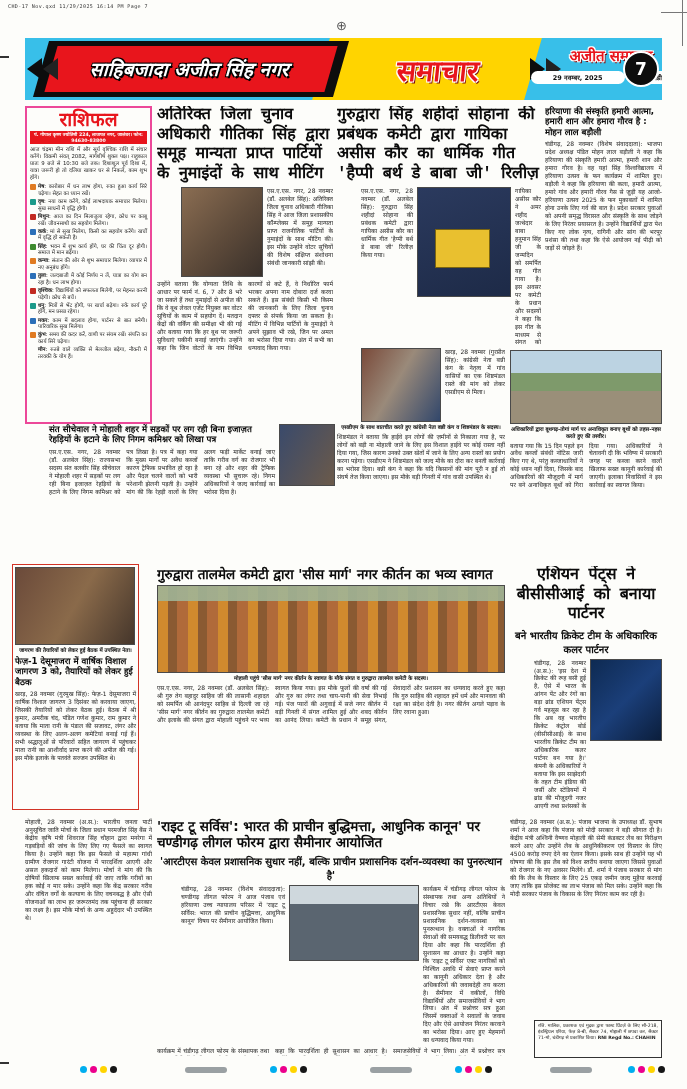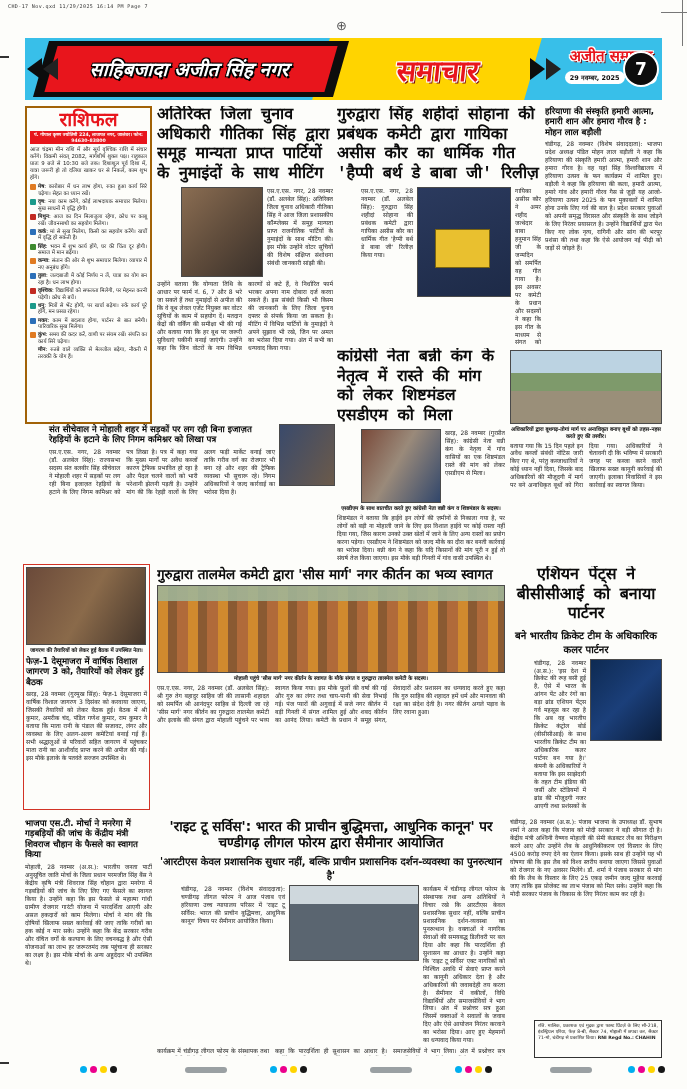--- a/index.html
+++ b/index.html
@@ -23,21 +23,21 @@
   .mh-samachar{position:absolute;left:318px;top:12px;width:190px;text-align:center;font-size:29px;font-weight:bold;
           color:#e8151c;transform:skewX(-6deg);
           text-shadow:1px 1px 0 #fff,-1px -1px 0 #fff,1px -1px 0 #fff,-1px 1px 0 #fff,2px 2px 0 #7a0c0c;}
   .tri{width:0;height:0;border-top:11px solid transparent;border-bottom:11px solid transparent;position:absolute;top:20px;}
   .tri-l{border-right:15px solid #0d0d0d;}
   .tri-r{border-left:15px solid #0d0d0d;}
   .mh-right{position:absolute;left:540px;top:0;width:92px;height:62px;text-align:center;}
   .brand{margin-top:7px;font-size:15px;font-weight:bold;color:#e8151c;white-space:nowrap;
          text-shadow:1px 1px 0 #fff,-1px -1px 0 #fff,1px -1px 0 #fff,-1px 1px 0 #fff,2px 2px 0 #7a0c0c;}
   .pillrow{margin-top:6px;display:flex;justify-content:center;align-items:center;gap:3px;}
-  .pill{background:#fff;border-radius:8px;font-size:6.5px;font-weight:bold;color:#111;padding:2px 5px;white-space:nowrap;}
+  .pill{background:#fff;border-radius:8px;font-size:6.5px;font-weight:bold;color:#111;padding:2px 22px;white-space:nowrap;}
   .dot-m{width:6px;height:6px;border-radius:50%;background:#ec008c;}
   .pg-circle{position:absolute;right:3px;top:13px;width:32px;height:32px;border-radius:50%;background:#0d0d0d;
          border:2px solid #fff;color:#fff;font-size:17px;font-weight:bold;display:flex;align-items:center;justify-content:center;}
   
   .art{position:absolute;overflow:hidden;}
   .hl{font-weight:bold;color:#0b0b0b;margin:0 0 3px;line-height:1.22;}
   .hl-xl{font-size:13.5px;}
   .hl-md{font-size:16px;font-family:Liberation Mono, monospace;}
   .hl-sm{font-size:8.6px;}
   .sub{font-size:10px;font-weight:bold;text-align:center;color:#101010;margin:1px 0 3px;}
@@ -52,21 +52,21 @@
   .poster-shape{position:absolute;left:18%;top:38%;width:58%;height:34%;background:#e9c02f;border:1px solid #7a6410;}
   .ph-sdm{background:linear-gradient(120deg,#7a4a3a,#9a8a7a 45%,#32476b);}
   .ph-demo{background:linear-gradient(#bcd3e2 0 30%,#7e9a6b 30% 55%,#9a8f79 55% 100%);}
   .ph-kirtan{background:linear-gradient(rgba(160,180,150,.9) 0 18%,rgba(0,0,0,0) 18%),
      repeating-linear-gradient(90deg,#d08a2e 0 10px,#8a5a32 10px 19px,#b06a3a 19px 30px);}
   .ph-paints{background:linear-gradient(135deg,#0e2a52,#1b3f7a 50%,#0b1e3c);}
   .ph-seminar{background:linear-gradient(#cfd8dd 0 24%,#5a6570 24% 100%);}
   .ph-jagran{background:linear-gradient(120deg,#6b4a3a,#8a6a4a 50%,#45362b);}
   .ph-desk{background:linear-gradient(120deg,#3a4a6b,#6b5a4a);}
   
-  .rashifal{position:absolute;left:25px;top:106px;width:127px;height:318px;border:2px solid #a16207;padding:2px 3px;box-sizing:border-box;overflow:hidden;}
+  .rashifal{position:absolute;left:25px;top:106px;width:127px;height:318px;border:2px solid #ec4899;padding:2px 3px;box-sizing:border-box;overflow:hidden;}
   .rf-title{text-align:center;color:#e8151c;font-size:19px;font-weight:bold;line-height:1.05;margin:0;}
   .rf-contact{background:#e8151c;color:#fff;font-size:4.7px;font-weight:bold;text-align:center;padding:1px 2px;margin:1px 0 2px;line-height:1.2;}
   .rf-intro{font-size:5.4px;line-height:1.3;text-align:justify;color:#222;margin:0 0 2px;}
   .rf-item{display:flex;gap:2px;font-size:5.3px;line-height:1.25;color:#222;margin-bottom:1.6px;text-align:justify;}
   .zicon{width:6px;height:6px;flex-shrink:0;margin-top:1px;border-radius:1px;}
   .rf-item:nth-of-type(1) .zicon{background:#2b6fb8;} .rf-item:nth-of-type(2) .zicon{background:#e07b22;}
   .rf-item:nth-of-type(3) .zicon{background:#1c9a8a;} .rf-item:nth-of-type(4) .zicon{background:#c22a22;}
   .rf-item:nth-of-type(5) .zicon{background:#2b6fb8;} .rf-item:nth-of-type(6) .zicon{background:#3e8a2e;}
   .rf-item:nth-of-type(7) .zicon{background:#e07b22;} .rf-item:nth-of-type(8) .zicon{background:#2b6fb8;}
   .rf-item:nth-of-type(9) .zicon{background:#c22a22;} .rf-item:nth-of-type(10) .zicon{background:#1c9a8a;}
@@ -189,21 +189,20 @@
     </div>
 
   </section>
 
   <section class="art" style="left:545px;top:106px;width:117px;height:240px;">
     <h2 class="hl hl-sm" style="text-align:left">हरियाणा की संस्कृति हमारी आत्मा, हमारी शान और हमारा गौरव है : मोहन लाल बड़ौली</h2>
     <p class="body" style="height:196px;">चंडीगढ़, 28 नवम्बर (विशेष संवाददाता): भाजपा प्रदेश अध्यक्ष पंडित मोहन लाल बड़ौली ने कहा कि हरियाणा की संस्कृति हमारी आत्मा, हमारी शान और हमारा गौरव है। वह यहां सिंह विश्वविद्यालय में हरियाणा उत्सव के फन कार्यक्रम में शामिल हुए। बड़ौली ने कहा कि हरियाणा की कला, हमारी आत्मा, हमारे गांव और हमारी गौरव गैस से जुड़ी यह आजो-हरियाणा उत्सव 2025 के फन मुकाबलों में शामिल होना उनके लिए गर्व की बात है। प्रदेश सरकार युवाओं को अपनी समृद्ध विरासत और संस्कृति के साथ जोड़ने के लिए निरंतर प्रयासरत है। उन्होंने विद्यार्थियों द्वारा पेश किए गए लोक नृत्य, रागिनी और सांग की भरपूर प्रशंसा की तथा कहा कि ऐसे आयोजन नई पीढ़ी को जड़ों से जोड़ते हैं।</p>
   </section>
 
   <section class="art" style="left:337px;top:348px;width:168px;height:214px;">
-    <h2 class="hl hl-md">कांग्रेसी नेता बन्नी कंग के नेतृत्व में रास्ते की मांग को लेकर शिष्टमंडल एसडीएम को मिला</h2>
     <div class="row">
       <div class="photo ph-sdm" style="width:78px;height:72px;"></div>
       <p class="body" style="flex:1">खरड़, 28 नवम्बर (गुरप्रीत सिंह): कांग्रेसी नेता बन्नी कंग के नेतृत्व में गांव वासियों का एक शिष्टमंडल रास्ते की मांग को लेकर एसडीएम से मिला।</p>
     </div>
     <p class="cap">एसडीएम के साथ बातचीत करते हुए कांग्रेसी नेता बन्नी कंग व शिष्टमंडल के सदस्य।</p>
     <p class="body" style="height:94px;">शिष्टमंडल ने बताया कि हाईवे इन लोगों की ज़मीनों से निकाला गया है, पर लोगों को बड़ी ना मोहाली जाने के लिए इस विशाल हाईवे पर कोई रास्ता नहीं दिया गया, जिस कारण उनको उक्त खेतों में जाने के लिए अन्य रास्तों का प्रयोग करना पड़ेगा। एसडीएम ने शिष्टमंडल को जल्द मौके का दौरा कर बनती कार्रवाई का भरोसा दिया। बन्नी कंग ने कहा कि यदि किसानों की मांग पूरी न हुई तो संघर्ष तेज किया जाएगा। इस मौके बड़ी गिनती में गांव वासी उपस्थित थे।</p>
   </section>
 
   <section class="art" style="left:510px;top:350px;width:152px;height:212px;">
     <div class="photo ph-demo" style="width:150px;height:72px;"></div>
@@ -214,21 +213,21 @@
   <section class="art" style="left:25px;top:424px;width:310px;height:136px;">
     <div class="row">
       <div style="flex:1">
         <h2 class="hl hl-sm">संत सीचेवाल ने मोहाली शहर में सड़कों पर लग रही बिना इजाज़त रेहड़ियों के हटाने के लिए निगम कमिश्नर को लिखा पत्र</h2>
         <p class="body cols3" style="height:92px;">एस.ए.एस. नगर, 28 नवम्बर (डॉ. अलबेल सिंह): राज्यसभा सदस्य संत बलबीर सिंह सीचेवाल ने मोहाली शहर में सड़कों पर लग रही बिना इजाज़त रेहड़ियों के हटाने के लिए निगम कमिश्नर को पत्र लिखा है। पत्र में कहा गया कि मुख्य मार्गों पर अवैध कब्जों कारण ट्रैफिक प्रभावित हो रहा है और पैदल चलने वालों को भारी परेशानी झेलनी पड़ती है। उन्होंने मांग की कि रेहड़ी वालों के लिए अलग फड़ी मार्केट बनाई जाए ताकि गरीब वर्ग का रोजगार भी बना रहे और शहर की ट्रैफिक व्यवस्था भी सुचारू रहे। निगम अधिकारियों ने जल्द कार्रवाई का भरोसा दिया है।</p>
       </div>
       <div class="photo ph-desk" style="width:54px;height:60px;"></div>
     </div>
   </section>
 
-  <section class="art" style="left:23px;top:564px;width:127px;height:246px;border:1.5px solid #d23325;padding:2px;box-sizing:border-box;">
+  <section class="art" style="left:12px;top:564px;width:127px;height:246px;border:1.5px solid #d23325;padding:2px;box-sizing:border-box;">
     <div class="photo ph-jagran" style="width:118px;height:76px;"></div>
     <p class="cap">जागरण की तैयारियों को लेकर हुई बैठक में उपस्थित नेता।</p>
     <h2 class="hl hl-sm">फेज़-1 देसूमाजरा में वार्षिक विशाल जागरण 3 को, तैयारियों को लेकर हुई बैठक</h2>
     <p class="body" style="height:106px;">खरड़, 28 नवम्बर (गुरमुख सिंह): फेज़-1 देसूमाजरा में वार्षिक विशाल जागरण 3 दिसंबर को करवाया जाएगा, जिसकी तैयारियों को लेकर बैठक हुई। बैठक में श्री कुमार, अमरीक चंद, पंडित गणेश कुमार, राम कुमार ने बताया कि माता रानी के पंडाल की सजावट, लंगर और व्यवस्था के लिए अलग-अलग कमेटियां बनाई गई हैं। सभी श्रद्धालुओं से परिवारों सहित जागरण में पहुंचकर माता रानी का आशीर्वाद प्राप्त करने की अपील की गई। इस मौके इलाके के पतवंते सज्जन उपस्थित थे।</p>
   </section>
 
   <section class="art" style="left:157px;top:566px;width:348px;height:244px;">
     <h2 class="hl hl-xl">गुरुद्वारा तालमेल कमेटी द्वारा 'सीस मार्ग' नगर कीर्तन का भव्य स्वागत</h2>
     <div class="photo ph-kirtan" style="width:346px;height:86px;"></div>
     <p class="cap">मोहाली पहुंचे 'सीस मार्ग' नगर कीर्तन के स्वागत के मौके संगत व गुरुद्वारा तालमेल कमेटी के सदस्य।</p>
@@ -239,26 +238,25 @@
     <h2 class="hl hl-md" style="text-align:center">एशियन पेंट्स ने बीसीसीआई को बनाया पार्टनर</h2>
     <p class="sub">बने भारतीय क्रिकेट टीम के अधिकारिक कलर पार्टनर</p>
     <div class="row">
       <p class="body" style="flex:1">चंडीगढ़, 28 नवम्बर (अ.स.): 'इस देश में क्रिकेट की रूह बसी हुई है, ऐसे में भारत के आंगन पेंट और रंगों का बड़ा ब्रांड एशियन पेंट्स गर्व महसूस कर रहा है कि अब वह भारतीय क्रिकेट कंट्रोल बोर्ड (बीसीसीआई) के साथ भारतीय क्रिकेट टीम का अधिकारिक कलर पार्टनर बन गया है।' कंपनी के अधिकारियों ने बताया कि इस साझेदारी के तहत टीम इंडिया की जर्सी और स्टेडियमों में ब्रांड की मौजूदगी नजर आएगी तथा प्रशंसकों के लिए विशेष अभियान चलाए जाएंगे। उन्होंने कहा कि क्रिकेट और रंग दोनों ही भारतीयों के जज्बातों से जुड़े हैं।</p>
       <div class="photo ph-paints" style="width:70px;height:80px;"></div>
     </div>
     <p class="body cols2" style="height:74px;margin-top:3px;">चंडीगढ़, 28 नवम्बर (अ.स.): 'इस देश में क्रिकेट की रूह बसी हुई है, ऐसे में भारत के आंगन पेंट और रंगों का बड़ा ब्रांड एशियन पेंट्स गर्व महसूस कर रहा है कि अब वह भारतीय क्रिकेट कंट्रोल बोर्ड (बीसीसीआई) के साथ भारतीय क्रिकेट टीम का अधिकारिक कलर पार्टनर बन गया है।' कंपनी के अधिकारियों ने बताया कि इस साझेदारी के तहत टीम इंडिया की जर्सी और स्टेडियमों में ब्रांड की मौजूदगी नजर आएगी तथा प्रशंसकों के लिए विशेष अभियान चलाए जाएंगे। उन्होंने कहा कि क्रिकेट और रंग दोनों ही भारतीयों के जज्बातों से जुड़े हैं।</p>
   </section>
 
   <section class="art" style="left:25px;top:818px;width:127px;height:238px;">
-    <h2 class="hl hl-sm">भाजपा एस.टी. मोर्चा ने मनरेगा में गड़बड़ियों की जांच के केंद्रीय मंत्री शिवराज चौहान के फैसले का स्वागत किया</h2>
     <p class="body" style="height:182px;">मोहाली, 28 नवम्बर (अ.स.): भारतीय जनता पार्टी अनुसूचित जाति मोर्चा के जिला प्रधान परमजीत सिंह बैंस ने केंद्रीय कृषि मंत्री शिवराज सिंह चौहान द्वारा मनरेगा में गड़बड़ियों की जांच के लिए लिए गए फैसले का स्वागत किया है। उन्होंने कहा कि इस फैसले से महात्मा गांधी ग्रामीण रोजगार गारंटी योजना में पारदर्शिता आएगी और असल हकदारों को काम मिलेगा। मोर्चा ने मांग की कि दोषियों खिलाफ सख्त कार्रवाई की जाए ताकि गरीबों का हक कोई न मार सके। उन्होंने कहा कि केंद्र सरकार गरीब और वंचित वर्गों के कल्याण के लिए वचनबद्ध है और ऐसी योजनाओं का लाभ हर जरूरतमंद तक पहुंचाना ही सरकार का लक्ष्य है। इस मौके मोर्चा के अन्य अहुदेदार भी उपस्थित थे।</p>
   </section>
 
   <section class="art" style="left:157px;top:818px;width:348px;height:238px;">
-    <h2 class="hl hl-xl" style="text-align:center">'राइट टू सर्विस': भारत की प्राचीन बुद्धिमत्ता, आधुनिक कानून' पर चण्डीगढ़ लीगल फोरम द्वारा सैमीनार आयोजित</h2>
+    <h2 class="hl hl-xl" style="">'राइट टू सर्विस': भारत की प्राचीन बुद्धिमत्ता, आधुनिक कानून' पर चण्डीगढ़ लीगल फोरम द्वारा सैमीनार आयोजित</h2>
     <p class="sub">'आरटीएस केवल प्रशासनिक सुधार नहीं, बल्कि प्राचीन प्रशासनिक दर्शन-व्यवस्था का पुनरुत्थान है'</p>
     <div class="row">
       <p class="body" style="width:104px;">चंडीगढ़, 28 नवम्बर (विशेष संवाददाता): चण्डीगढ़ लीगल फोरम ने आज पंजाब एवं हरियाणा उच्च न्यायालय परिसर में 'राइट टू सर्विस: भारत की प्राचीन बुद्धिमत्ता, आधुनिक कानून' विषय पर सैमीनार आयोजित किया।</p>
       <div class="photo ph-seminar" style="width:128px;height:74px;"></div>
       <p class="body" style="flex:1">कार्यक्रम में चंडीगढ़ लीगल फोरम के संस्थापक तथा अन्य अतिथियों ने विचार रखे कि आरटीएस केवल प्रशासनिक सुधार नहीं, बल्कि प्राचीन प्रशासनिक दर्शन-व्यवस्था का पुनरुत्थान है। वक्ताओं ने नागरिक सेवाओं की समयबद्ध डिलीवरी पर बल दिया और कहा कि पारदर्शिता ही सुशासन का आधार है। उन्होंने कहा कि 'राइट टू सर्विस' एक्ट नागरिकों को निश्चित अवधि में सेवाएं प्राप्त करने का कानूनी अधिकार देता है और अधिकारियों की जवाबदेही तय करता है। सैमीनार में वकीलों, विधि विद्यार्थियों और समाजसेवियों ने भाग लिया। अंत में प्रश्नोत्तर सत्र हुआ जिसमें वक्ताओं ने सवालों के जवाब दिए और ऐसे आयोजन निरंतर करवाने का भरोसा दिया। आए हुए मेहमानों का धन्यवाद किया गया।</p>
     </div>
     <p class="body cols3" style="height:96px;margin-top:3px;">कार्यक्रम में चंडीगढ़ लीगल फोरम के संस्थापक तथा अन्य अतिथियों ने विचार रखे कि आरटीएस केवल प्रशासनिक सुधार नहीं, बल्कि प्राचीन प्रशासनिक दर्शन-व्यवस्था का पुनरुत्थान है। वक्ताओं ने नागरिक सेवाओं की समयबद्ध डिलीवरी पर बल दिया और कहा कि पारदर्शिता ही सुशासन का आधार है। उन्होंने कहा कि 'राइट टू सर्विस' एक्ट नागरिकों को निश्चित अवधि में सेवाएं प्राप्त करने का कानूनी अधिकार देता है और अधिकारियों की जवाबदेही तय करता है। सैमीनार में वकीलों, विधि विद्यार्थियों और समाजसेवियों ने भाग लिया। अंत में प्रश्नोत्तर सत्र हुआ जिसमें वक्ताओं ने सवालों के जवाब दिए और ऐसे आयोजन निरंतर करवाने का भरोसा दिया। आए हुए मेहमानों का धन्यवाद किया गया।</p>
   </section>
 
   <section class="art" style="left:510px;top:818px;width:152px;height:200px;">

